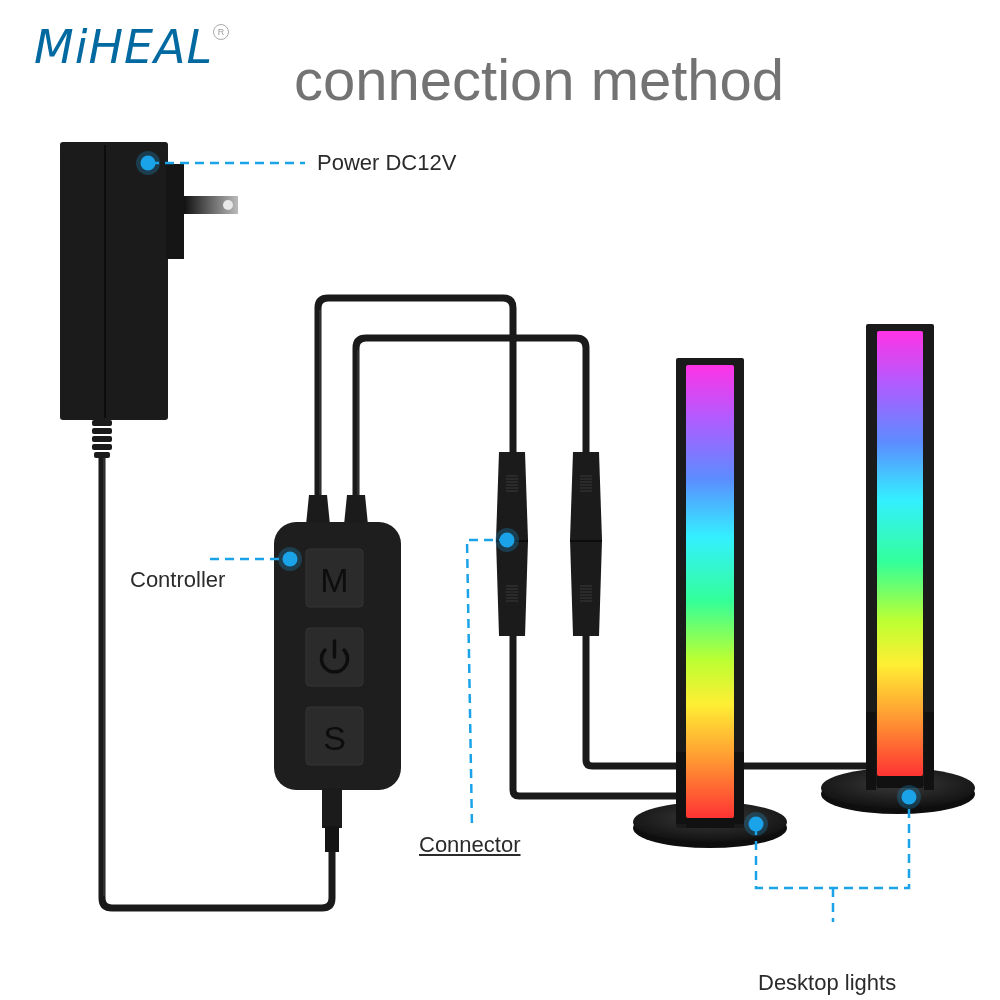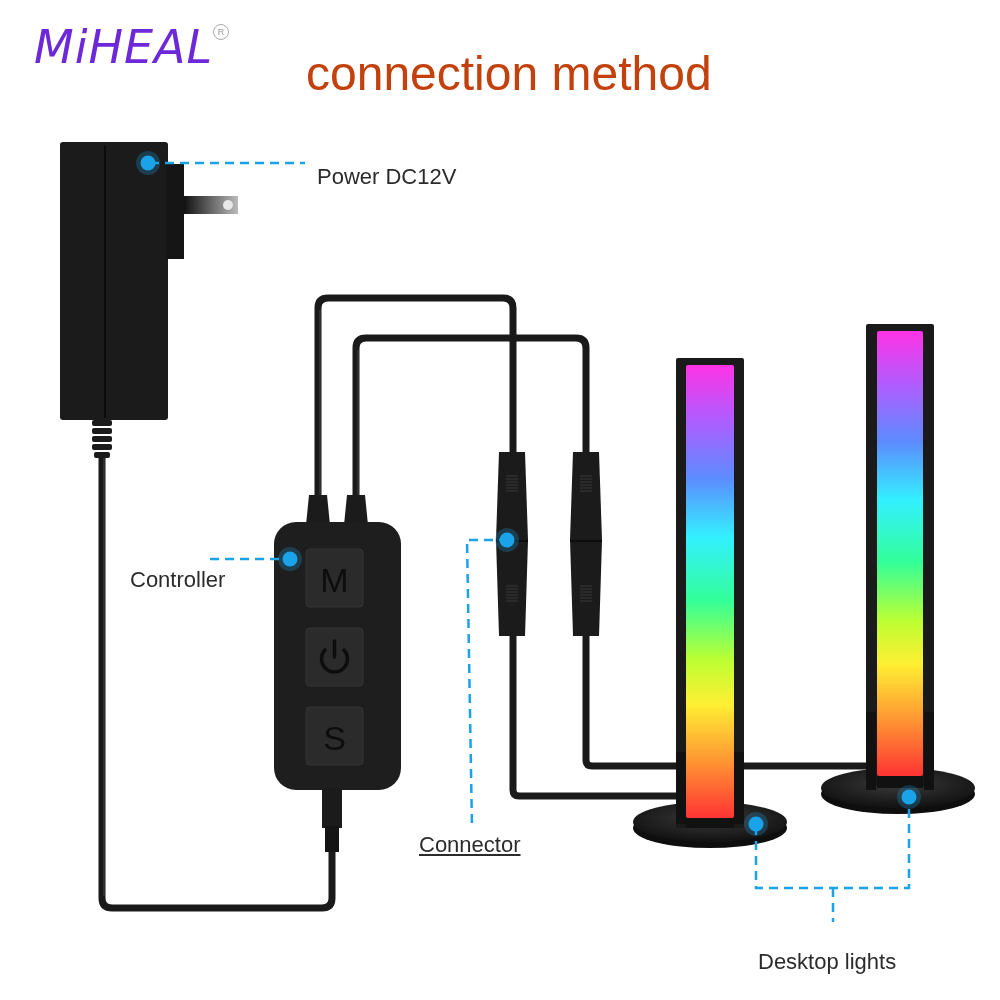--- a/index.html
+++ b/index.html
@@ -1,19 +1,19 @@
 <!DOCTYPE html>
 <html><head>
 <meta charset="utf-8">
 <style>
   html, body { margin: 0; padding: 0; background: #ffffff; }
   body { width: 1000px; height: 1000px; position: relative; overflow: hidden; font-family: "Liberation Sans", "DejaVu Sans", sans-serif; }
-  .brand { position: absolute; left: 34px; top: 20px; font-size: 46px; font-style: italic; color: #6d28d9; font-family: "DejaVu Sans", sans-serif; letter-spacing: 1px; }
+  .brand { position: absolute; left: 34px; top: 20px; font-size: 46px; font-style: italic; color: #0369a1; font-family: "DejaVu Sans", sans-serif; letter-spacing: 1px; }
   .reg { position: absolute; left: 213px; top: 24px; width: 14px; height: 14px; border: 1.5px solid #aaa; border-radius: 50%; font-size: 9px; color: #999; text-align: center; line-height: 14px; font-family: "Liberation Sans", sans-serif; }
-  .title { position: absolute; left: 306px; top: 46px; font-size: 48px; color: #c2410c; font-family: "Liberation Sans", sans-serif; }
+  .title { position: absolute; left: 294px; top: 46px; font-size: 58px; color: #737373; font-family: "Liberation Sans", sans-serif; }
   .label { position: absolute; font-size: 22px; color: #2b2b2b; font-family: "Liberation Sans", sans-serif; }
   svg.diagram { position: absolute; left: 0; top: 0; }
   .btn-txt { font-family: "Liberation Sans", sans-serif; font-size: 34px; fill: #0d0d0d; }
 </style>
 </head>
 <body>
 
 <div class="brand">MiHEAL</div>
 <div class="reg">R</div>
 <div class="title">connection method</div>
@@ -178,16 +178,16 @@
     <circle cx="290" cy="559" r="7.5" fill="#1aa3e8"></circle>
     <circle cx="507" cy="540" r="12" fill="#1aa3e8" opacity="0.25"></circle>
     <circle cx="507" cy="540" r="7.5" fill="#1aa3e8"></circle>
     <circle cx="756" cy="824" r="12" fill="#1aa3e8" opacity="0.25"></circle>
     <circle cx="756" cy="824" r="7.5" fill="#1aa3e8"></circle>
     <circle cx="909" cy="797" r="12" fill="#1aa3e8" opacity="0.25"></circle>
     <circle cx="909" cy="797" r="7.5" fill="#1aa3e8"></circle>
   </g>
 </svg>
 
-<div class="label" style="left:317px; top:164px;">Power DC12V</div>
+<div class="label" style="left:317px; top:150px;">Power DC12V</div>
 <div class="label" style="left:130px; top:567px;">Controller</div>
 <div class="label" style="left:419px; top:832px;text-decoration:underline;">Connector</div>
-<div class="label" style="left:758px; top:949px;">Desktop lights</div>
+<div class="label" style="left:758px; top:970px;">Desktop lights</div>
 
 </body></html>

